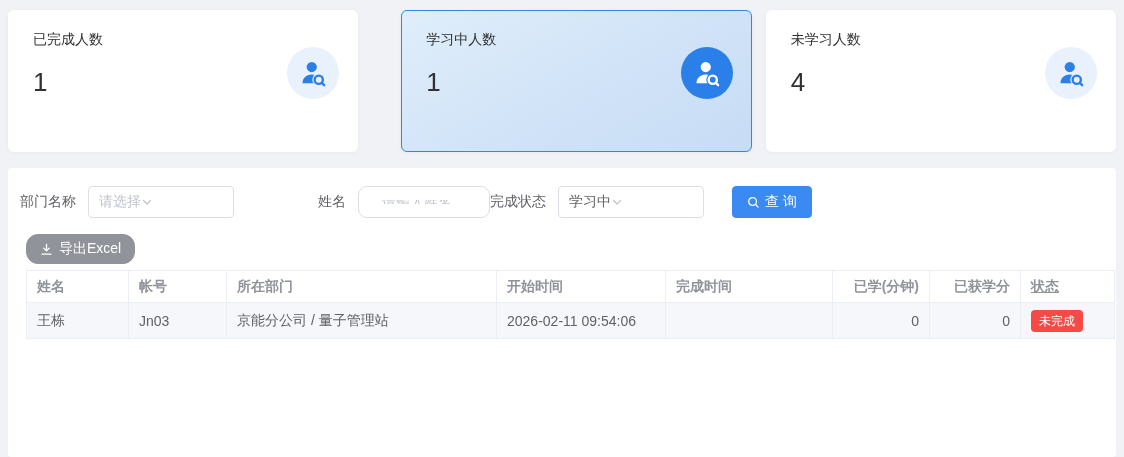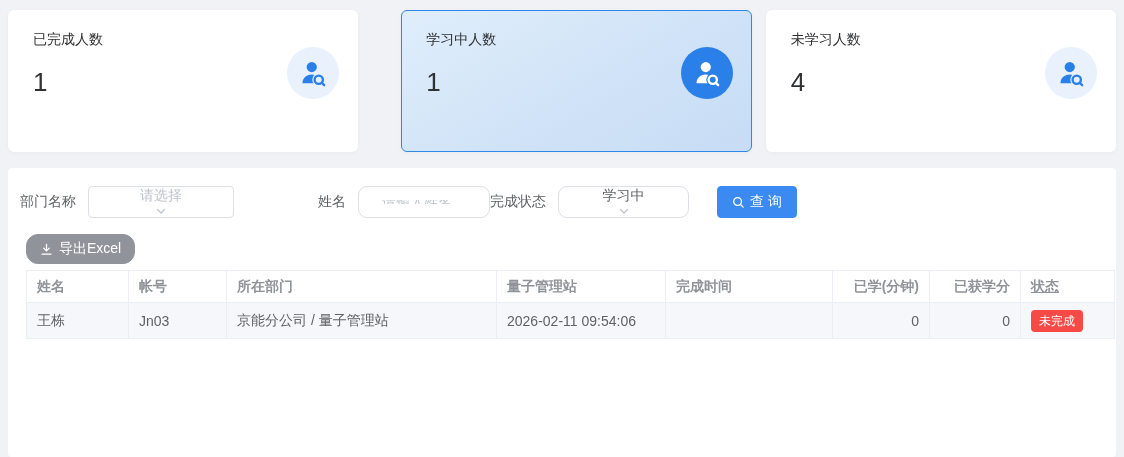--- a/index.html
+++ b/index.html
@@ -67,23 +67,23 @@
   .filter-label { color: #606266; white-space: nowrap; }
   .fake-select, .text-input {
     height: 32px;
     border: 1px solid #dcdfe6;
     border-radius: 4px;
     background: #fff;
     display: flex; align-items: center;
     padding: 0 10px;
     margin-left: 12px;
   }
-  .fake-select { justify-content: flex-start; cursor: pointer; flex-direction: column; }
+  .fake-select { justify-content: flex-start; cursor: pointer; }
   .select-dept { width: 146px; }
-  .select-status { width: 131px; border-radius: 9px; }
+  .select-status { width: 146px; }
   .placeholder-text { color: #c0c4cc; }
   .select-value { color: #606266; }
   .chevron svg { width: 12px; height: 12px; display: block; }
   .text-input { width: 132px; padding: 13px; overflow: hidden; border-radius: 9px; }
   .text-input input {
     border: none; outline: none; width: 100%; height: 100%;
     padding: 0 10px; font-size: 14px; font-family: inherit; color: #606266;
     background: transparent;
   }
   .text-input input::placeholder { color: #c0c4cc; }
@@ -271,21 +271,21 @@
       <col style="width:167px">
         <col style="width:97px">
         <col style="width:91px">
         <col style="width:94px">
     </colgroup>
     <thead>
       <tr>
         <th>姓名</th>
         <th>帐号</th>
         <th>所在部门</th>
-        <th>量子管理站</th>
+        <th>开始时间</th>
         <th>完成时间</th>
         <th class="ta-right">已学(分钟)</th>
         <th class="ta-right">已获学分</th>
         <th class="ta-center">状态</th>
       </tr>
     </thead>
     <tbody>
       <tr>
         <td>王栋</td>
         <td>Jn03</td>

